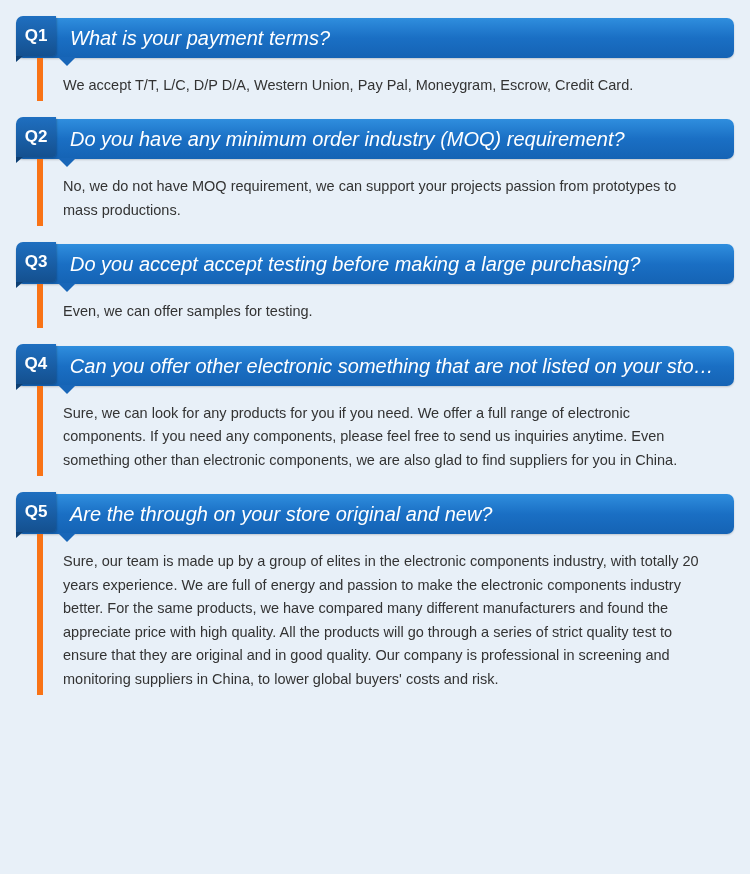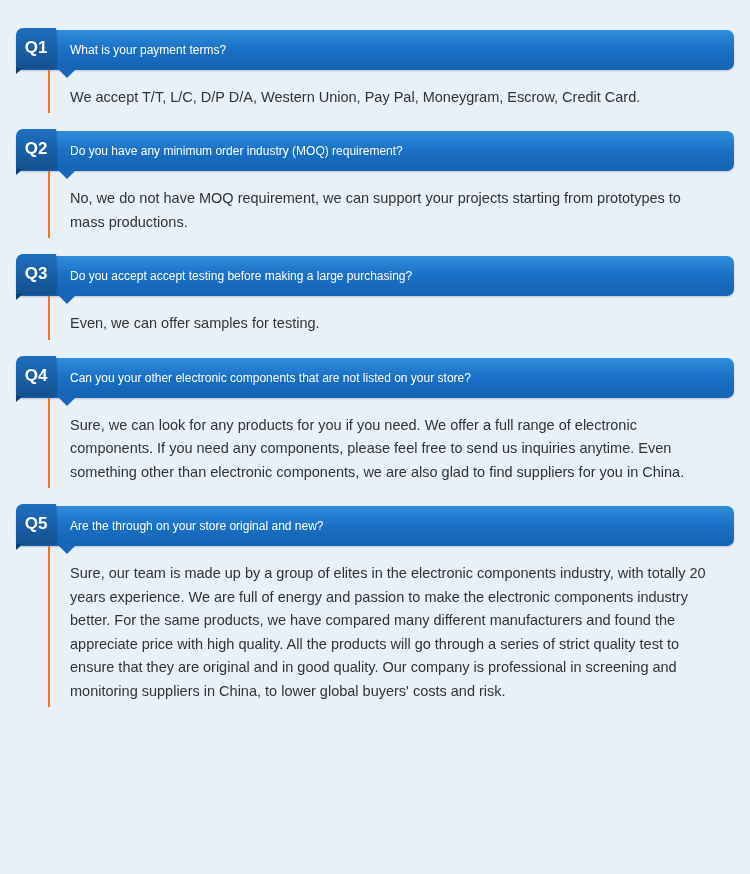--- a/index.html
+++ b/index.html
@@ -27,21 +27,20 @@
   .q-banner {
     position: relative;
     display: flex;
     align-items: center;
     height: 40px;
     background: linear-gradient(to bottom, #2f8ede 0%, #1a6fc4 50%, #1563b4 100%);
     border-radius: 7px;
     box-shadow: 0 1px 2px rgba(0,0,0,0.18);
     padding-left: 10px;
     overflow: visible;
-    margin-top: 12px;
   }
   
   .q-tab {
     position: relative;
     width: 40px;
     height: 40px;
     margin-left: -10px;
     margin-top: -4px;
     background: linear-gradient(to bottom, #1f6fc0 0%, #14508f 100%);
     border-top-left-radius: 7px;
@@ -61,47 +60,48 @@
     position: absolute;
     left: 0;
     bottom: -6px;
     width: 0;
     height: 0;
     border-left: 7px solid #0d3f73;
     border-bottom: 6px solid transparent;
   }
   .q-text {
     color: #ffffff;
-    font-size: 12px;
+    font-size: 20px;
     padding-left: 14px;
     padding-right: 14px;
     line-height: 1.2;
     white-space: nowrap;
     overflow: hidden;
     text-overflow: ellipsis;
+    font-style: italic;
   }
   
   .q-notch {
     position: absolute;
     left: 42px;
     bottom: -8px;
     width: 0;
     height: 0;
     border-left: 9px solid transparent;
     border-right: 9px solid transparent;
     border-top: 9px solid #1866b8;
     z-index: 2;
   }
 
   
   .a-block {
     position: relative;
-    margin-left: 32px;
+    margin-left: 21px;
     padding: 16px 26px 4px 20px;
-    border-left: 2px solid #f97316;
+    border-left: 6px solid #f97316;
     min-height: 42px;
   }
   .a-text {
     font-size: 14.5px;
     line-height: 1.62;
     color: #333333;
     text-align: left;
   }
 </style>
 </head>
@@ -120,39 +120,39 @@
     </div>
   </div>
 
   <div class="faq-item">
     <div class="q-banner">
       <div class="q-tab">Q2</div>
       <div class="q-text">Do you have any minimum order industry (MOQ) requirement?</div>
       <div class="q-notch"></div>
     </div>
     <div class="a-block">
-      <div class="a-text">No, we do not have MOQ requirement, we can support your projects starting from prototypes to mass productions.</div>
+      <div class="a-text">No, we do not have MOQ requirement, we can support your projects passion from prototypes to mass productions.</div>
     </div>
   </div>
 
   <div class="faq-item">
     <div class="q-banner">
       <div class="q-tab">Q3</div>
       <div class="q-text">Do you accept accept testing before making a large purchasing?</div>
       <div class="q-notch"></div>
     </div>
     <div class="a-block">
       <div class="a-text">Even, we can offer samples for testing.</div>
     </div>
   </div>
 
   <div class="faq-item">
     <div class="q-banner">
       <div class="q-tab">Q4</div>
-      <div class="q-text">Can you your other electronic components that are not listed on your store?</div>
+      <div class="q-text">Can you offer other electronic something that are not listed on your store?</div>
       <div class="q-notch"></div>
     </div>
     <div class="a-block">
       <div class="a-text">Sure, we can look for any products for you if you need. We offer a full range of electronic components. If you need any components, please feel free to send us inquiries anytime. Even something other than electronic components, we are also glad to find suppliers for you in China.</div>
     </div>
   </div>
 
   <div class="faq-item">
     <div class="q-banner">
       <div class="q-tab">Q5</div>

